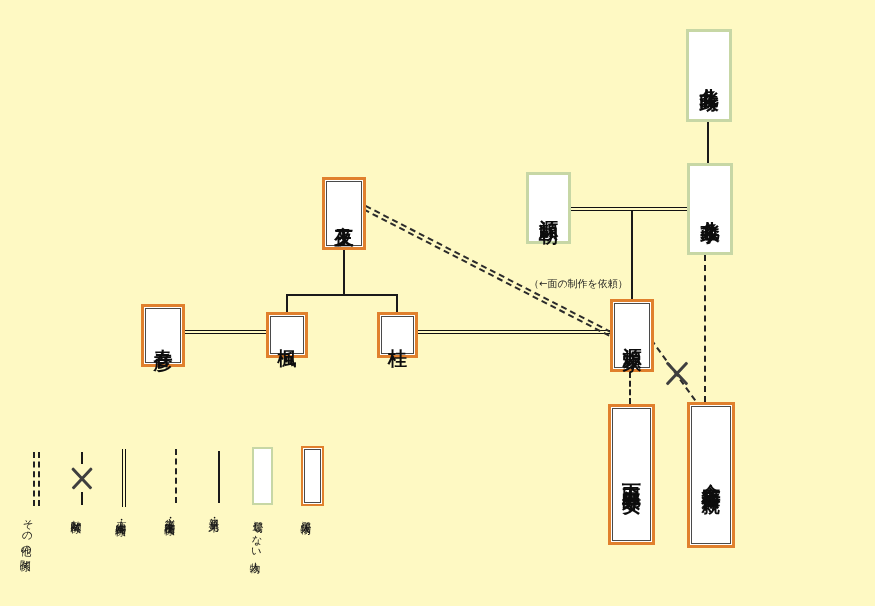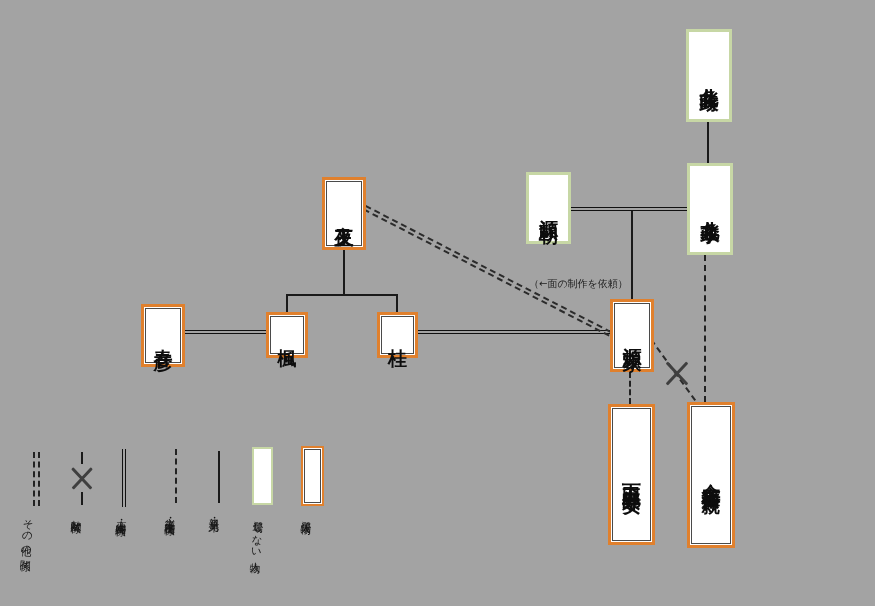--- a/index.html
+++ b/index.html
@@ -1,17 +1,17 @@
 <!DOCTYPE html>
 <html><head>
 <meta charset="utf-8">
 <style>
   html,body{margin:0;padding:0;background:#fff;}
   #canvas{
-    position:relative;width:875px;height:606px;background:#a3a3a3;overflow:hidden;
+    position:relative;width:875px;height:606px;background:#fef9c3;overflow:hidden;
     font-family:"DejaVu Sans","Liberation Sans",sans-serif;color:#111;
   }
   
   .node{position:absolute;background:#fff;box-sizing:border-box;display:flex;}
   .node .inner{flex:1;margin:1px;display:flex;align-items:center;justify-content:center;box-sizing:border-box;}
   .node.appearing{border:3px solid #e0802d;}
   .node.appearing .inner{border:1px solid #4a4a4a;}
   .node.non-appearing{border:3px solid #c7d7a5;}
   .vtext{writing-mode:vertical-rl;text-orientation:upright;font-size:19px;font-weight:600;
          letter-spacing:2px;line-height:1.05;white-space:nowrap;color:#0d0d0d;}

